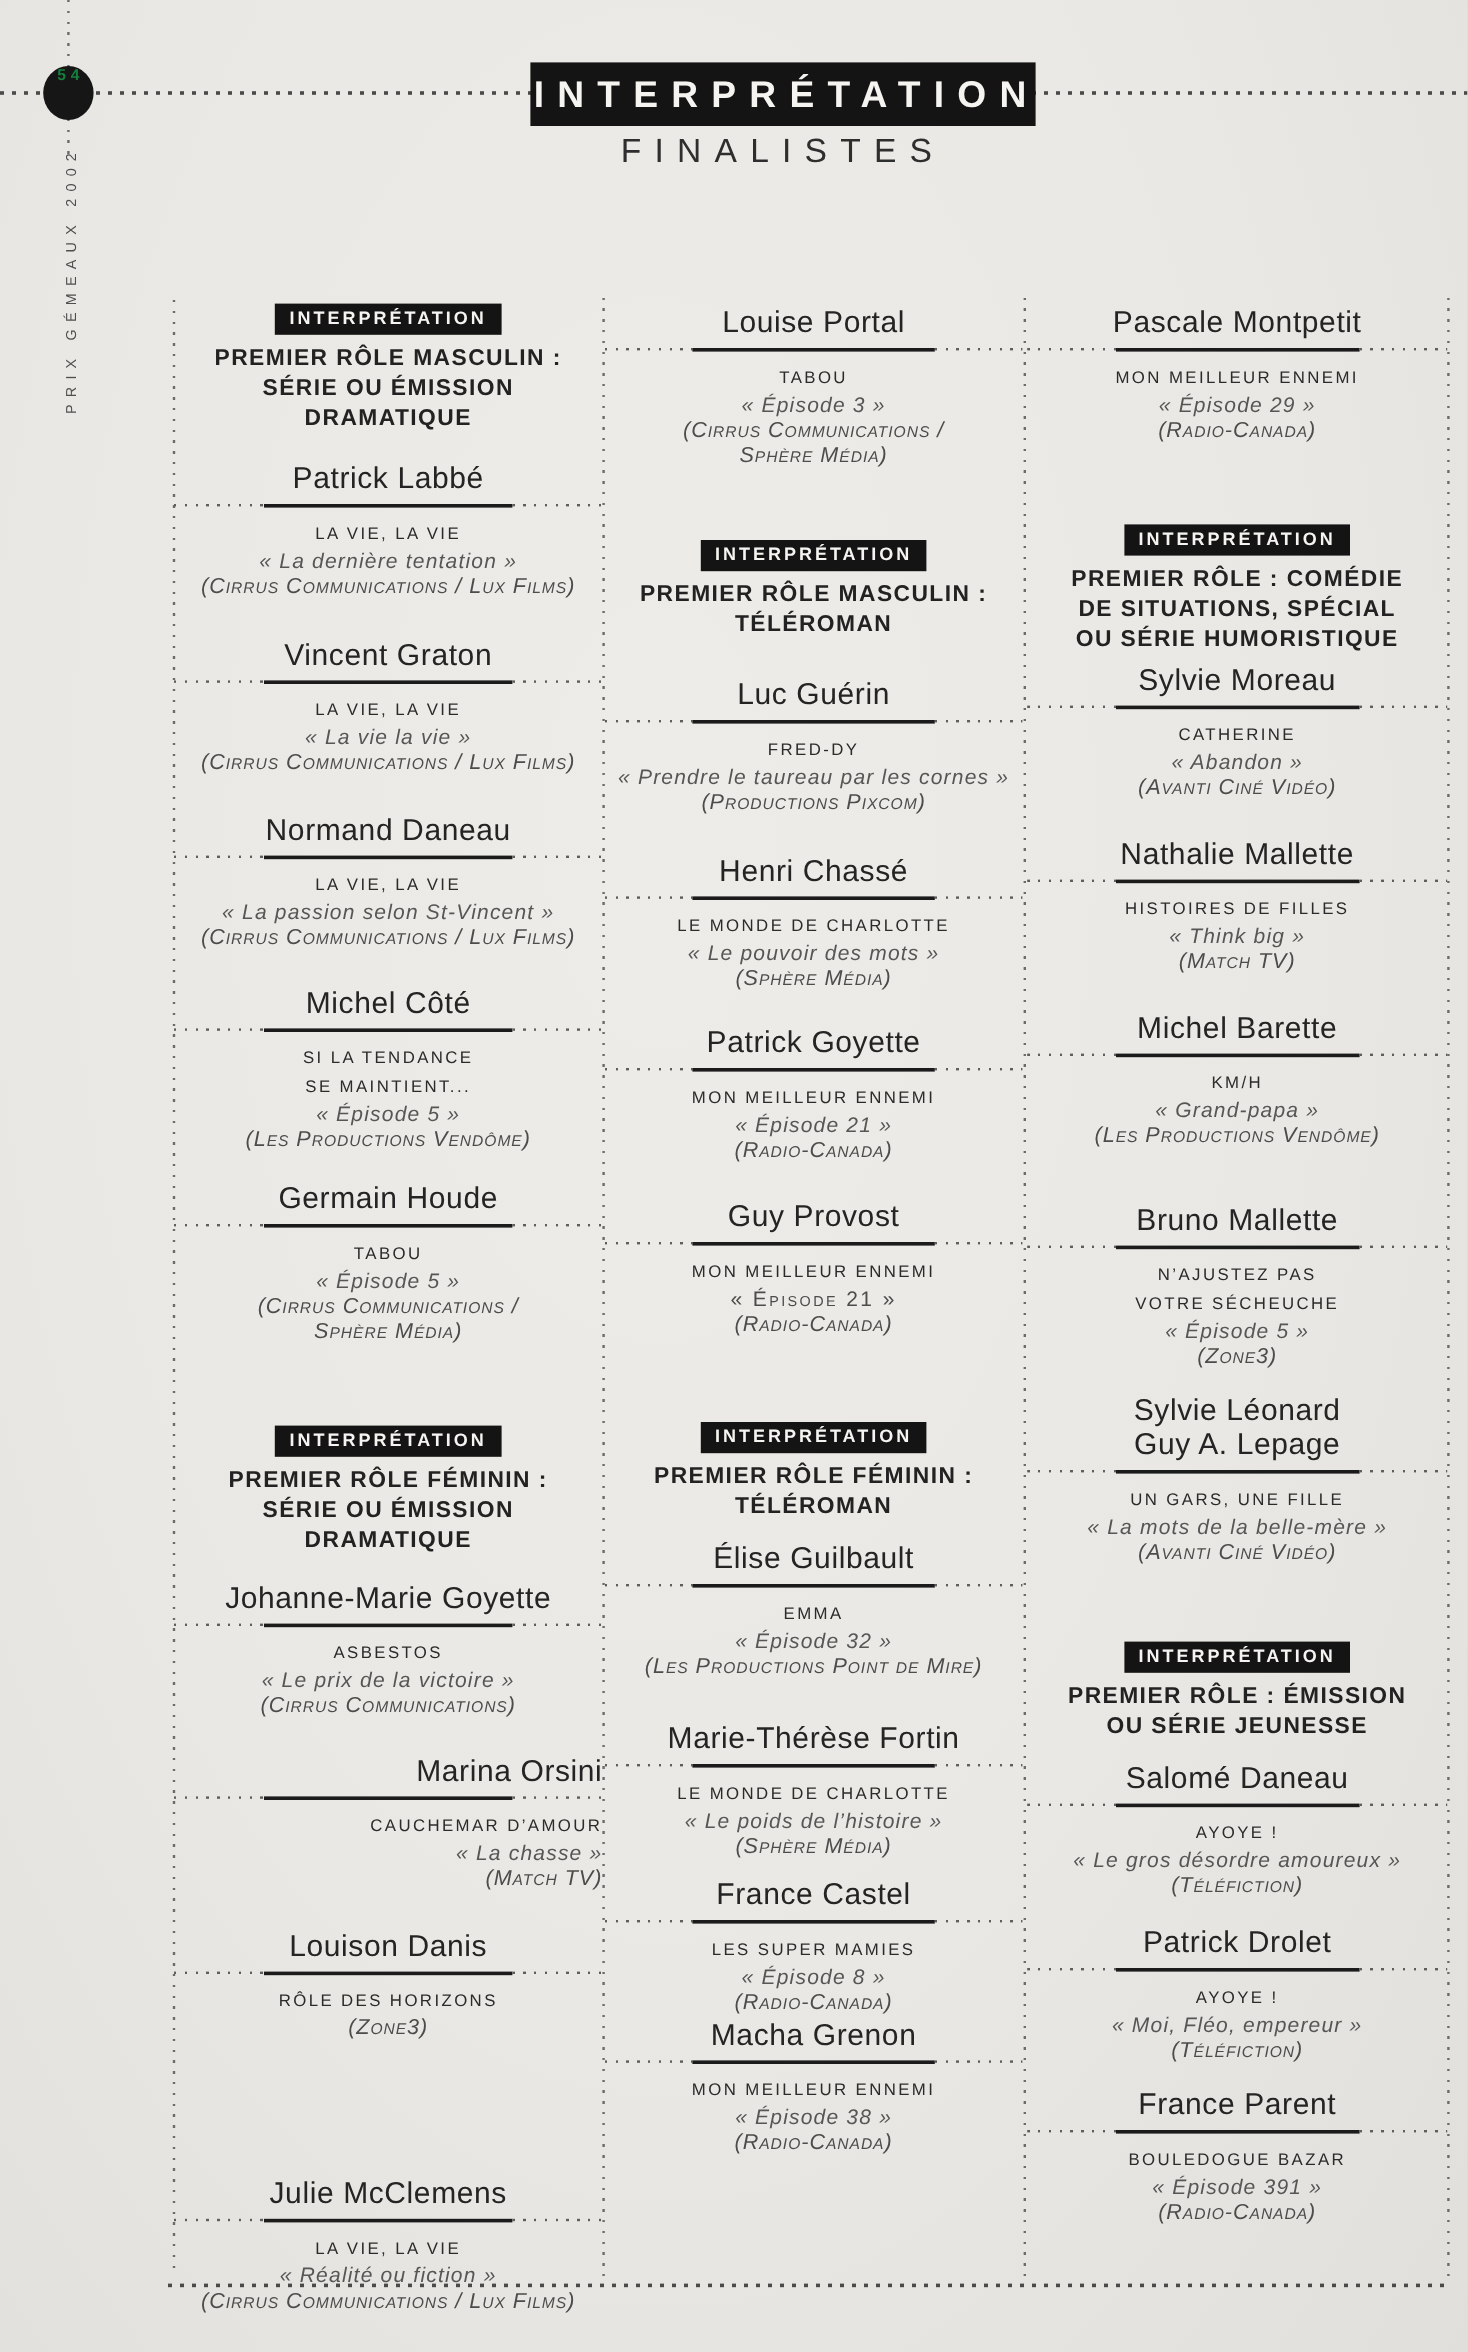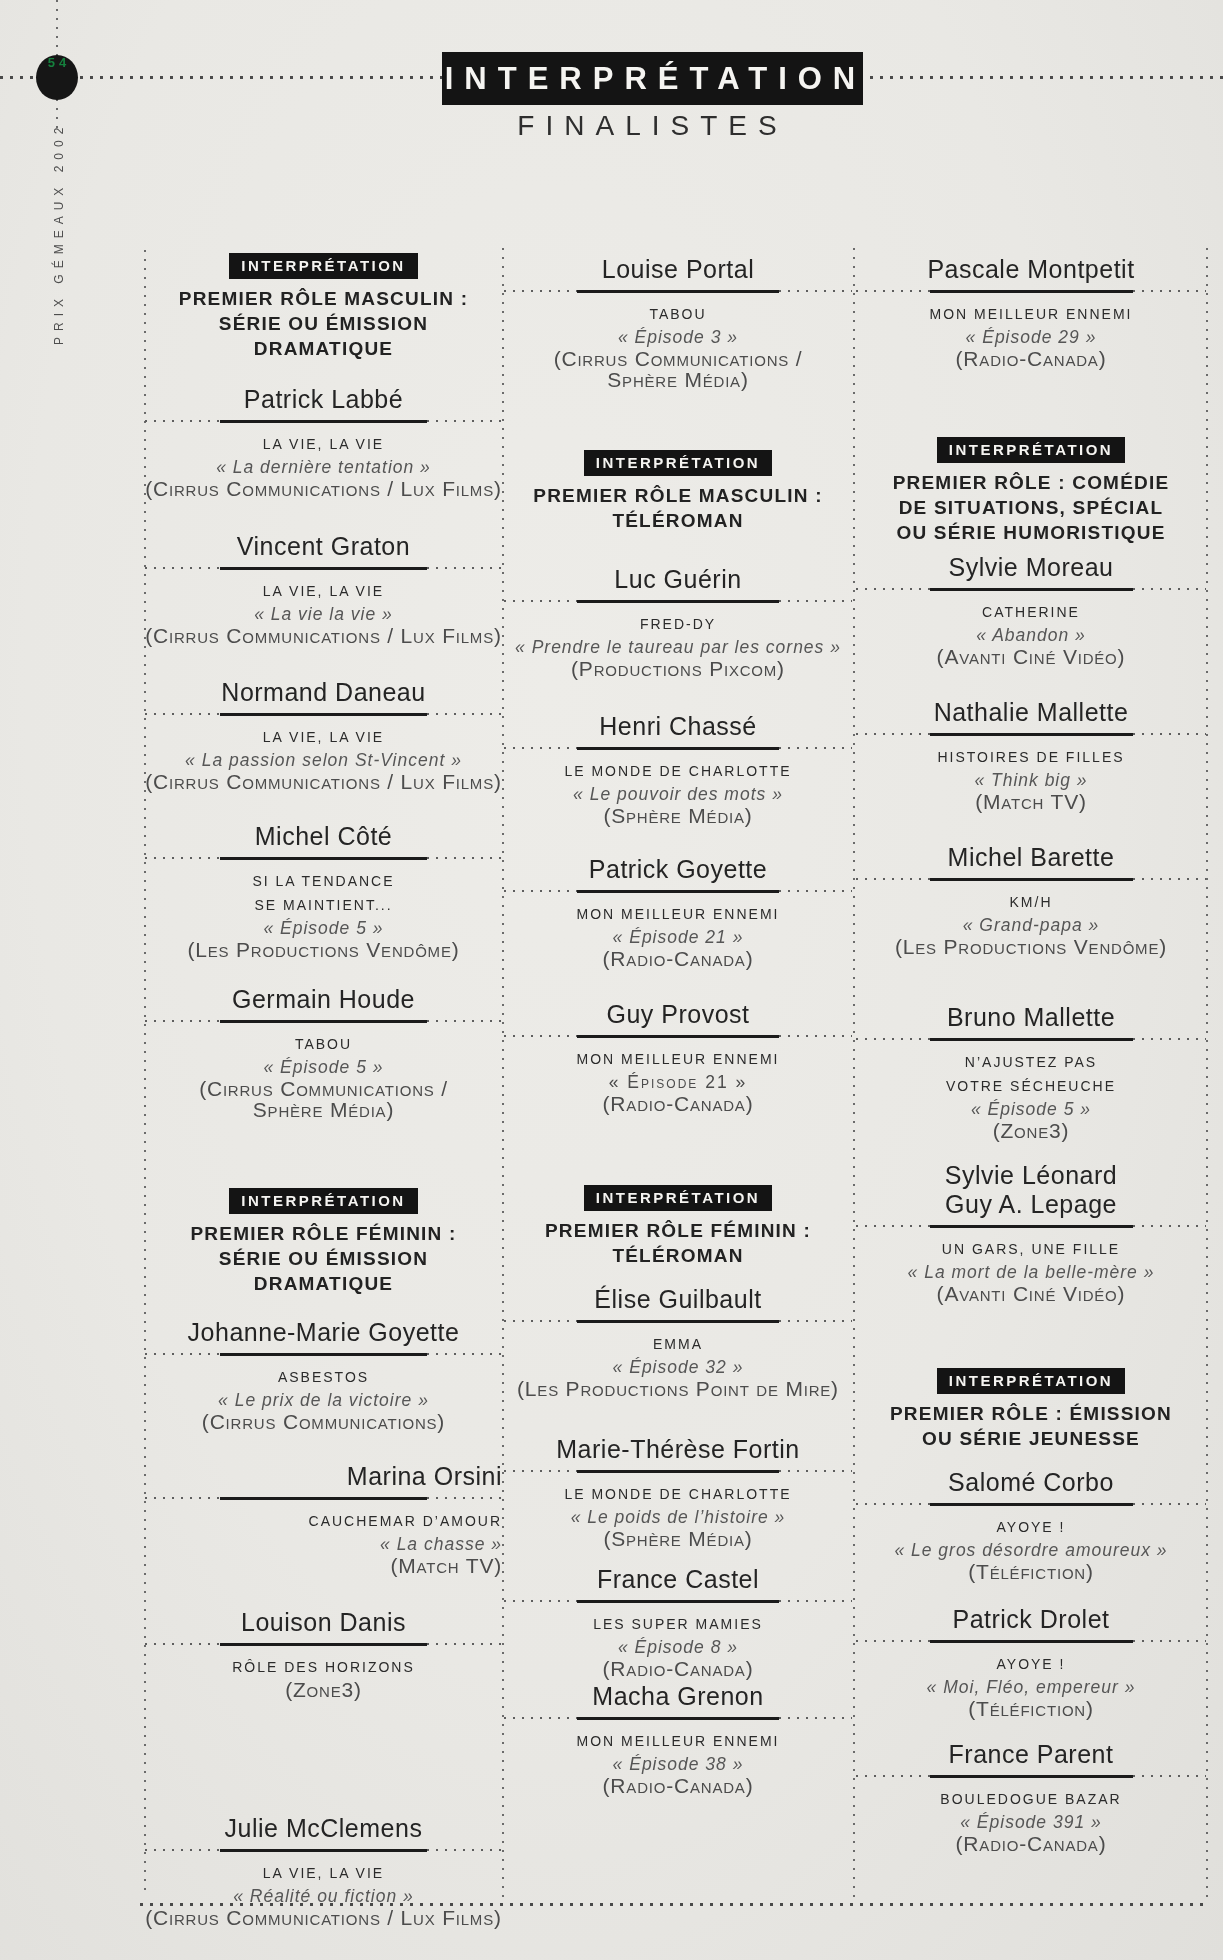--- a/index.html
+++ b/index.html
@@ -47,22 +47,22 @@
   .nominee{font-size:25px;line-height:29px;font-weight:400;color:#242424;
     letter-spacing:0.5px;white-space:pre-line;}
   .rule{display:flex;align-items:center;margin-top:5px;height:4px;}
   .rule::before,.rule::after{content:"";flex:1;height:2px;
     background-image:repeating-linear-gradient(to right,#5e5e5e 0 2px,transparent 2px 9px);}
   .rule i{display:block;width:58%;height:3px;background:#1b1b1b;}
   .show{margin-top:9px;font-size:14px;line-height:24px;letter-spacing:2px;color:#2b2b2b;
     white-space:pre-line;}
   .ep{font-size:17.5px;line-height:22px;font-style:italic;color:#565656;letter-spacing:1px;}
   .ep.caps-ep{font-style:normal;font-variant:small-caps;color:#4c4c4c;letter-spacing:2px;}
-  .co{font-size:21px;line-height:21px;color:#4c4c4c;font-variant:small-caps;
-    letter-spacing:0.8px;white-space:pre-line;}
+  .co{font-size:18px;line-height:21px;color:#4c4c4c;font-variant:small-caps;
+    letter-spacing:0.8px;white-space:pre-line;font-style:italic;}
 </style>
 </head>
 <body>
 
 <div class="page">
 
   <div class="hdots" style="left:0;top:76px;width:1223px;"></div>
   <div class="vdots" style="left:56px;top:0;height:135px;"></div>
   <div class="vdots" style="left:144px;top:250px;height:1642px;"></div>
   <div class="vdots" style="left:502px;top:248px;height:1655px;"></div>
@@ -356,32 +356,32 @@
       <div class="co">(Zone3)</div>
     </div>
 
     <div class="entry" style="top:1161px;">
       <div class="nominee">Sylvie Léonard
 Guy A. Lepage</div>
       <div class="rule">
           <i></i>
         </div>
       <div class="show">UN GARS, UNE FILLE</div>
-      <div class="ep">« La mort de la belle-mère »</div>
+      <div class="ep">« La mots de la belle-mère »</div>
       <div class="co">(Avanti Ciné Vidéo)</div>
     </div>
 
     <div class="cat" style="top:1368px;">
       <div class="cat-tag">INTERPRÉTATION</div>
       <div class="cat-heading">PREMIER RÔLE : ÉMISSION
 OU SÉRIE JEUNESSE</div>
     </div>
 
     <div class="entry" style="top:1468px;">
-      <div class="nominee">Salomé Corbo</div>
+      <div class="nominee">Salomé Daneau</div>
       <div class="rule">
           <i></i>
         </div>
       <div class="show">AYOYE !</div>
       <div class="ep">« Le gros désordre amoureux »</div>
       <div class="co">(Téléfiction)</div>
     </div>
 
     <div class="entry" style="top:1605px;">
       <div class="nominee">Patrick Drolet</div>

